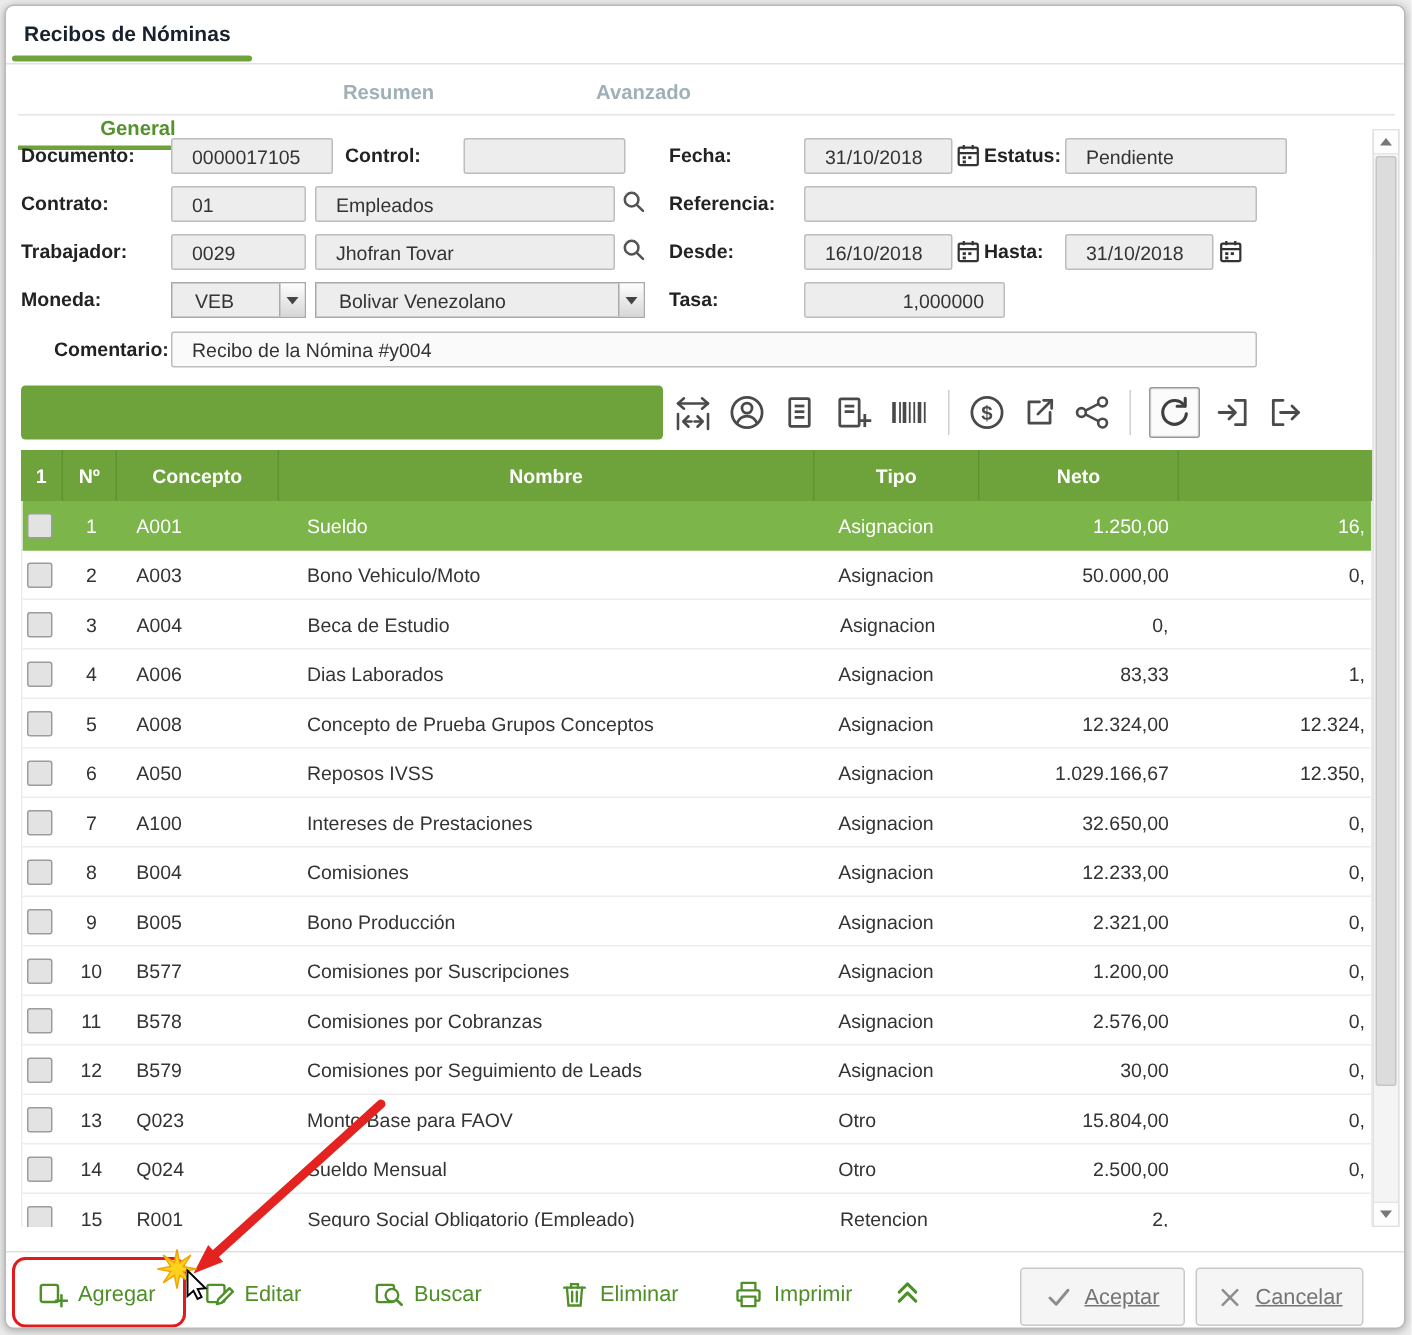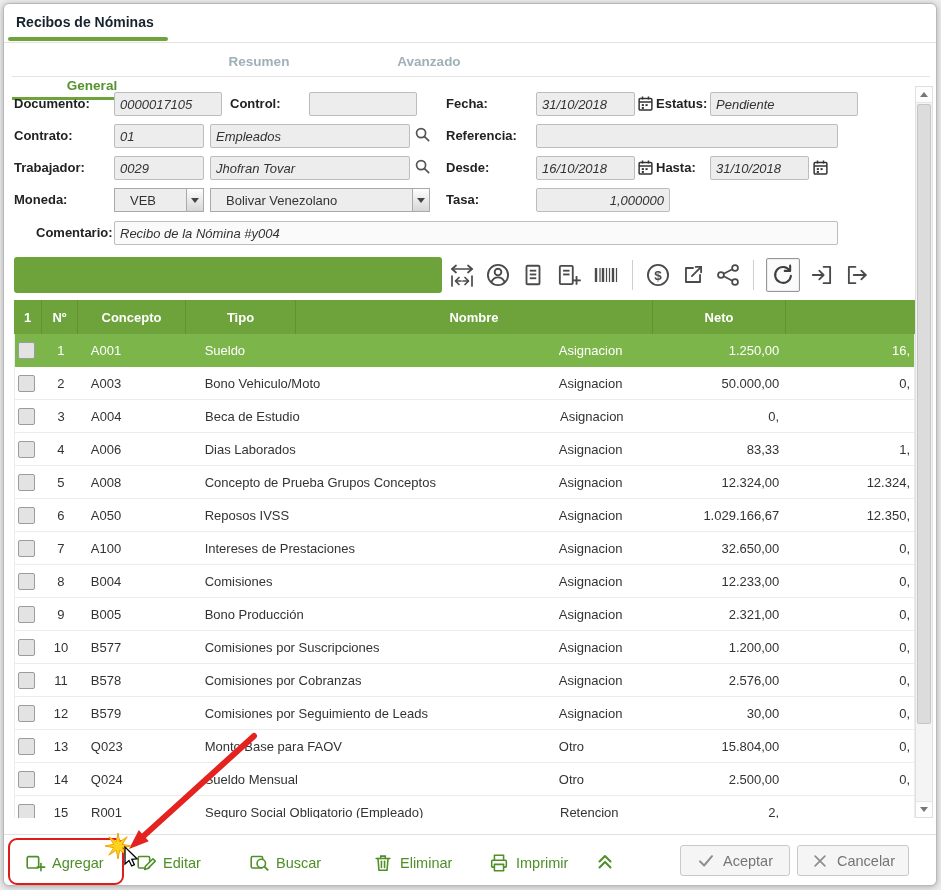--- a/index.html
+++ b/index.html
@@ -17,21 +17,21 @@
 
   
   .tab { position:absolute; top:46px; height:26px; line-height:24px; text-align:center;
     font-weight:bold; font-size:13.5px; color:#9fb0b8; cursor:pointer; }
   .tab.active { color:#55922e; border-bottom:3px solid #6ea33c;margin-top:24px; }
   .tabs-sep { position:absolute; left:8px; top:72px; width:918px; height:1px; background:#e4e4e4; }
 
   
   .lbl { position:absolute; font-size:13px; font-weight:bold; color:#222; white-space:nowrap; }
   .inp { position:absolute; height:24px; border:1px solid #bdbdbd; background:#ededed;
-    font-size:13px; color:#333; padding:0 5px; font-family:inherit; border-radius:2px;font-style:italic; }
+    font-size:13px; color:#333; padding:0 13px; font-family:inherit; border-radius:2px; }
   .inp.white { background:#fafafa; }
   .inp.right { text-align:right; }
   .icn { position:absolute; width:17px; height:17px; display:inline-flex; cursor:pointer; }
   .sel { position:absolute; height:24px; background:#ededed; border:1px solid #a9a9a9;
     display:flex; align-items:center; font-size:13px; color:#333; cursor:pointer; }
   .sel .txt { flex:1; padding:0 15px; overflow:hidden; white-space:nowrap; }
   .sel .btn { width:17px; height:100%; background:linear-gradient(#fdfdfd,#d7d7d7);
     border-left:1px solid #a9a9a9; display:flex; align-items:center; justify-content:center; }
   .sel .btn::after { content:''; border-left:4px solid transparent; border-right:4px solid transparent; border-top:5px solid #444; }
 
@@ -71,22 +71,22 @@
   .sb-up::after { content:''; border-left:4px solid transparent; border-right:4px solid transparent; border-bottom:5px solid #777; }
   .sb-down::after { content:''; border-left:4px solid transparent; border-right:4px solid transparent; border-top:5px solid #777; }
   .sb-thumb { position:absolute; left:1px; top:17px; width:14px; height:620px; background:#dcdcdc; border:1px solid #c5c5c5; border-radius:2px; }
 
   
   .btnbar-sep { position:absolute; left:0; top:830px; width:100%; height:1px; background:#e0e0e0; }
   .flatbtn { position:absolute; top:842px; height:34px; display:flex; align-items:center; gap:6px;
     font-size:14.5px; color:#4e8f28; cursor:pointer; }
   .bicon { width:22px; height:22px; }
   .gicon { width:18px; height:18px; }
-  .boxbtn { position:absolute; top:841px; height:31px; display:flex; align-items:center; justify-content:center; gap:8px;
-    font-size:14.5px; color:#757575; background:#f5f5f5; border:1px solid #c9c9c9; border-radius:3px; cursor:pointer; }
+  .boxbtn { position:absolute; top:841px; height:39px; display:flex; align-items:center; justify-content:center; gap:8px;
+    font-size:14.5px; color:#757575; background:#f5f5f5; border:1px solid #c9c9c9; border-radius:3px; cursor:pointer;text-decoration:underline; }
   .chev { position:absolute; left:590px; top:846px; cursor:pointer; display:inline-flex; }
 
   
   .hl-red { position:absolute; left:4px; top:834px; width:116px; height:47px;
     border:2.5px solid #e01b1b; border-radius:9px; z-index:45; pointer-events:none; }
   .anno { position:absolute; left:0; top:0; width:934px; height:883px; z-index:50; pointer-events:none; }
 </style>
 </head>
 <body>
 
@@ -313,22 +313,22 @@
             <polyline points="16,8 20,12 16,16"></polyline>
           </g>
         </svg>
     </span>
   </div>
 
   <div class="grid-header">
     <div class="h" style="width:28px;">1</div>
     <div class="h" style="width:36px;">Nº</div>
     <div class="h" style="width:108px;">Concepto</div>
+    <div class="h" style="width:357px;">Nombre</div>
     <div class="h" style="width:110px;">Tipo</div>
-    <div class="h" style="width:357px;">Nombre</div>
     <div class="h" style="width:133px;">Neto</div>
   </div>
 
   <div class="grid-body" id="grid-body">
       <div class="grow selected">
       <div class="c c-cb">
           <span class="chk"></span>
         </div>
       <div class="c c-num">1</div>
       <div class="c c-con">A001</div>

